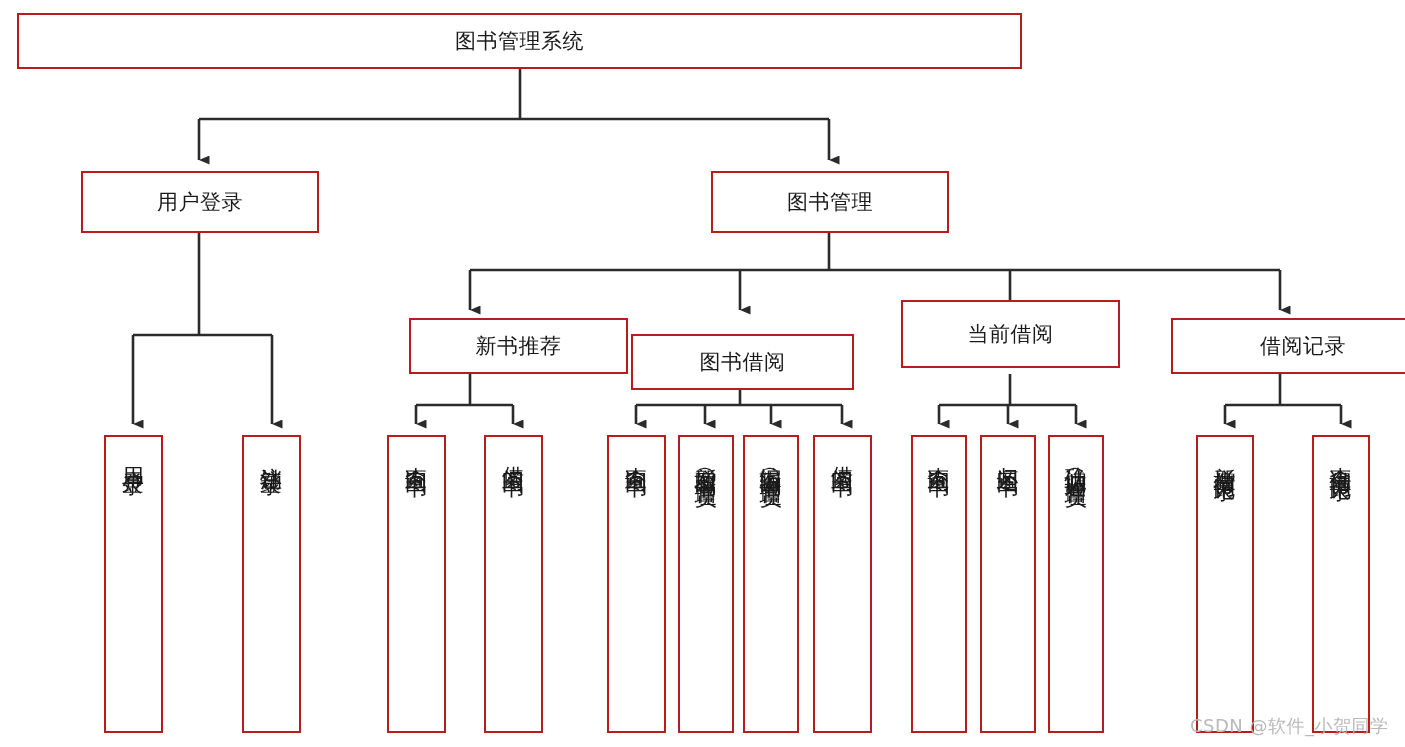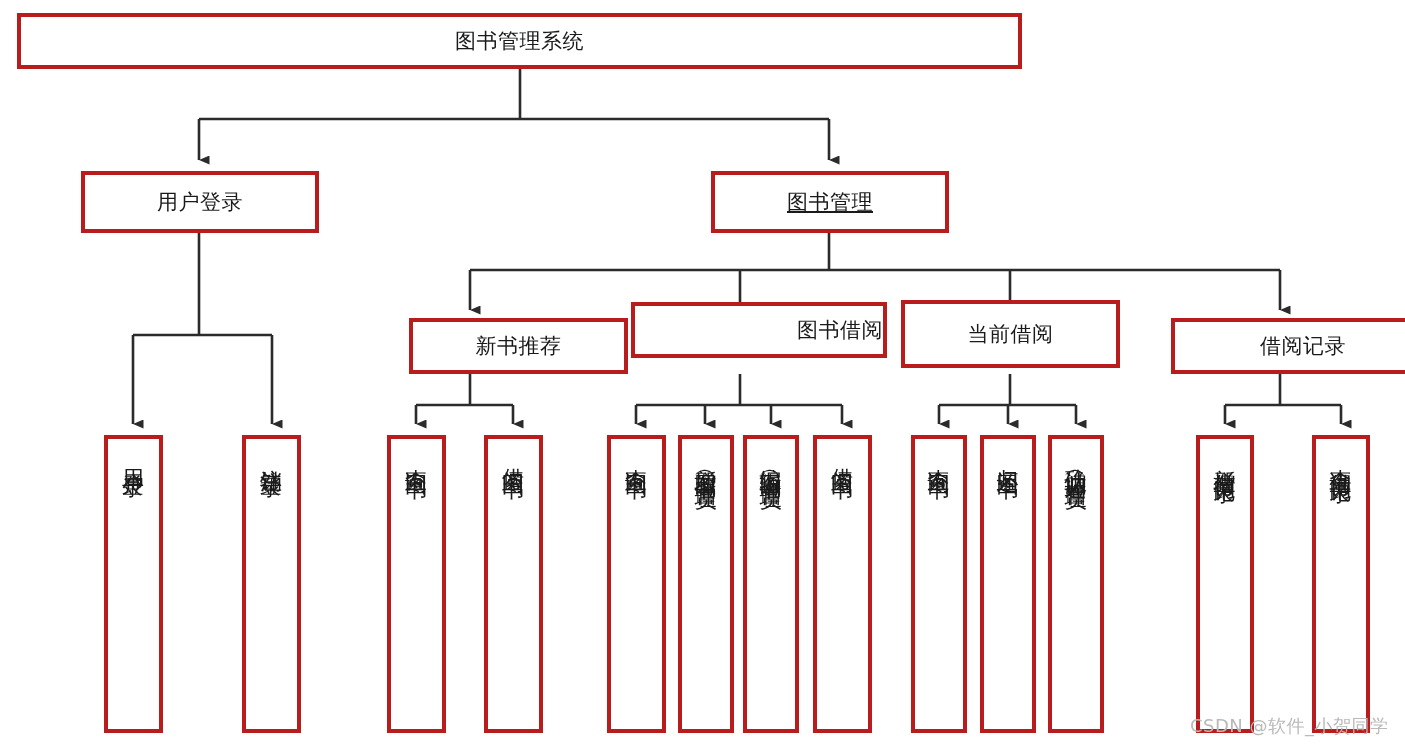--- a/index.html
+++ b/index.html
@@ -23,21 +23,21 @@
     left: 0;
     top: 0;
     width: 1405px;
     height: 747px;
     pointer-events: none;
   }
   .node {
     position: absolute;
     box-sizing: border-box;
     background: #ffffff;
-    border: 4px solid #b91c1c;
+    border: 2px solid #b91c1c;
     display: flex;
     align-items: center;
     justify-content: center;
     color: #1a1a1a;
   }
   .node-label {
     display: block;
     text-align: center;
     line-height: 1.18;
     color: #1a1a1a;
@@ -128,28 +128,28 @@
     </g>
   </svg>
 
   <div class="node horiz" style="left:17px; top:13px; width:1005px; height:56px;">
     <span class="node-label">图书管理系统</span>
   </div>
 
   <div class="node horiz" style="left:81px; top:171px; width:238px; height:62px;">
     <span class="node-label">用户登录</span>
   </div>
-  <div class="node horiz" style="left:711px; top:171px; width:238px; height:62px;text-decoration:underline;">
+  <div class="node horiz" style="left:711px; top:171px; width:238px; height:62px;">
     <span class="node-label">图书管理</span>
   </div>
 
   <div class="node horiz" style="left:361px; top:318px; width:219px; height:56px;margin-left:48px;">
     <span class="node-label">新书推荐</span>
   </div>
-  <div class="node horiz" style="left:631px; top:302px; width:256px; height:56px;justify-content:flex-end;">
+  <div class="node horiz" style="left:631px; top:334px; width:223px; height:56px;">
     <span class="node-label">图书借阅</span>
   </div>
   <div class="node horiz" style="left:901px; top:300px; width:219px; height:68px;">
     <span class="node-label">当前借阅</span>
   </div>
   <div class="node horiz" style="left:1171px; top:318px; width:264px; height:56px;">
     <span class="node-label">借阅记录</span>
   </div>
 
   <div class="node vert" style="left:104px; top:435px; width:59px; height:298px;">

